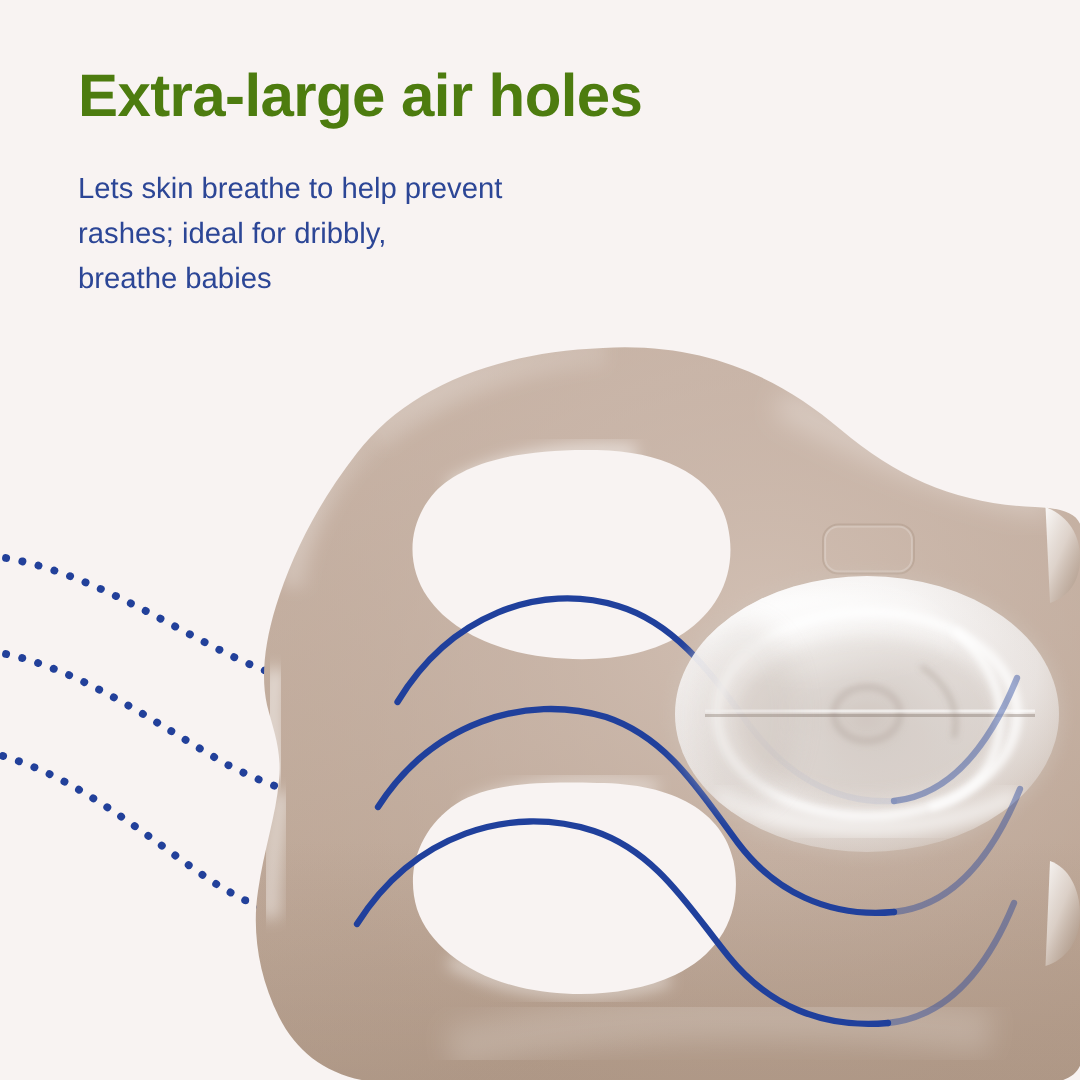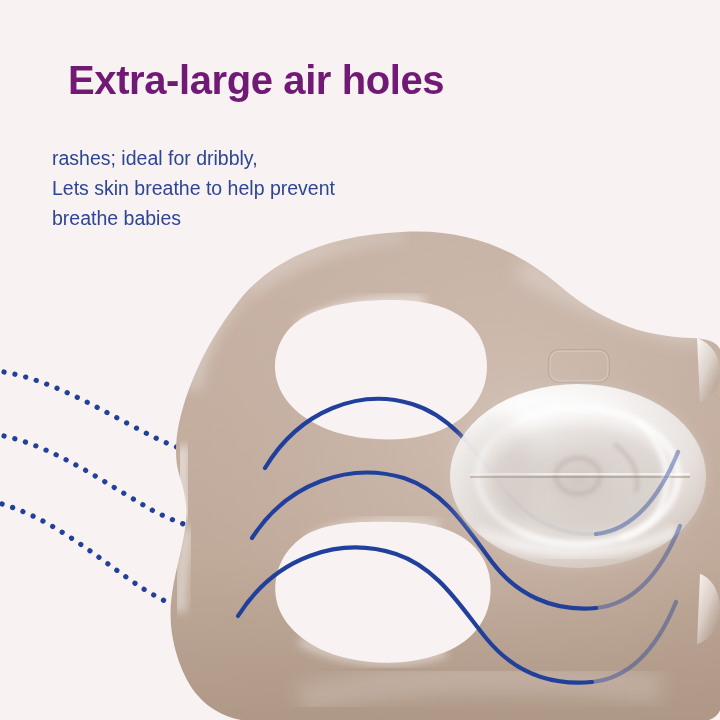--- a/index.html
+++ b/index.html
@@ -19,26 +19,26 @@
 
   
   #copy {
     position: absolute;
     left: 52px;
     top: 42px;
     width: 430px;
     z-index: 40;
   }
   #headline {
-    margin: 16px;
+    margin: 0;
     font-size: 40px;
     font-weight: 700;
     letter-spacing: -0.4px;
     line-height: 1.12;
-    color: #701a75;
+    color: #4d7c0f;
     white-space: nowrap;
   }
   #subcopy {
     margin: 0;
     padding-top: 24px;
     font-size: 19.5px;
     font-weight: 400;
     line-height: 1.55;
     color: #2c4696;
   }
@@ -280,19 +280,19 @@
         <path class="flowline-faded" d="M 596 534 C 634 530, 660 496, 678 452"></path>
         <path class="flowline-faded" d="M 596 608 C 636 604, 662 570, 680 526"></path>
         <path class="flowline-faded" d="M 592 682 C 632 678, 658 646, 676 602"></path>
       </g>
     </svg>
   </div>
 
   <div id="copy">
     <h1 id="headline">Extra-large air holes</h1>
     <p id="subcopy">
+      <span class="ln">Lets skin breathe to help prevent</span>
       <span class="ln">rashes; ideal for dribbly,</span>
-      <span class="ln">Lets skin breathe to help prevent</span>
       <span class="ln">breathe babies</span>
     </p>
   </div>
 
 </div>
 
 </body></html>

